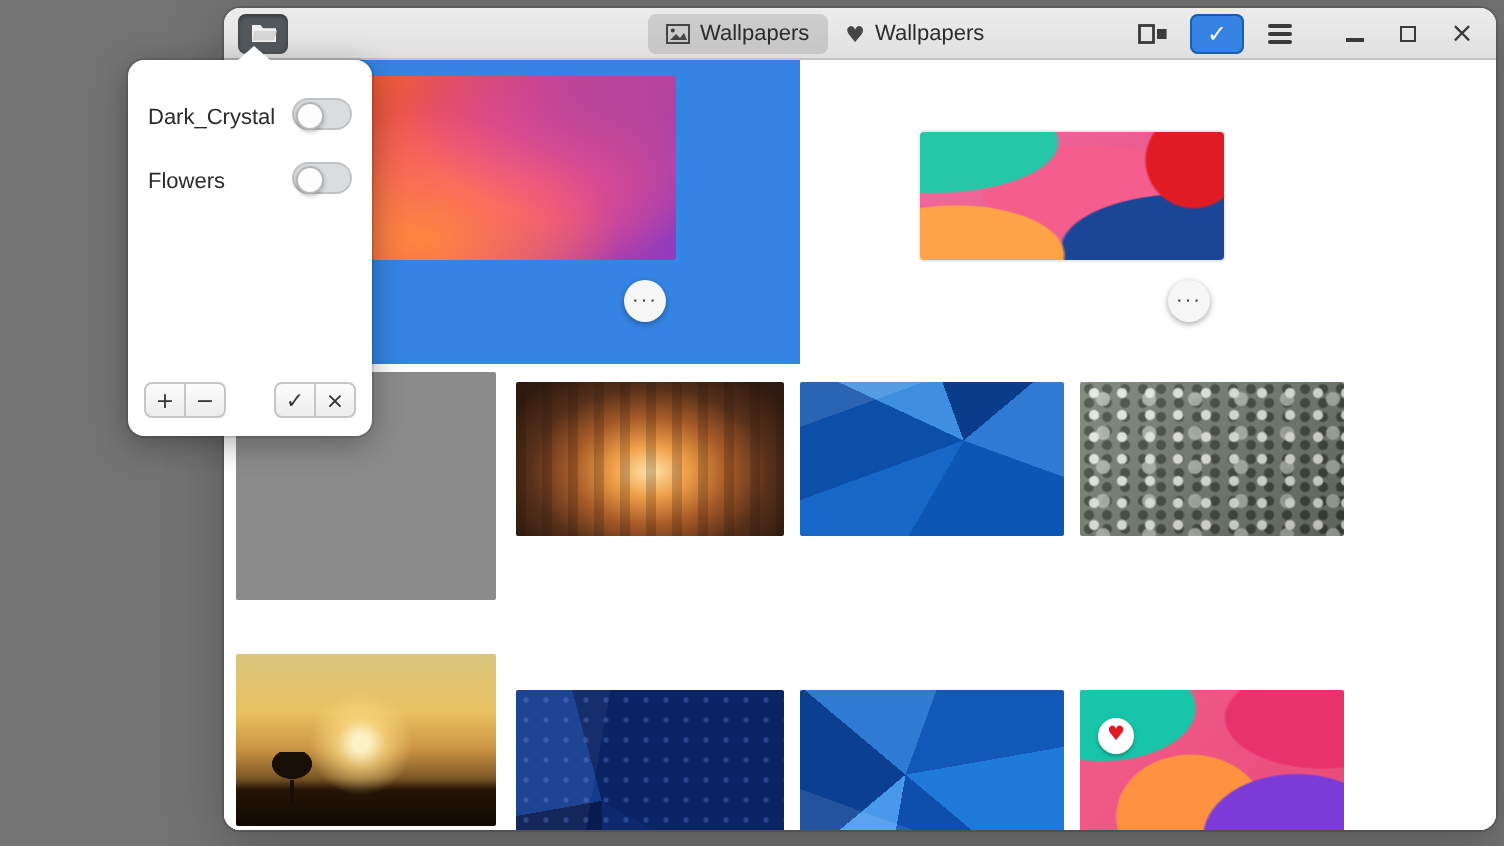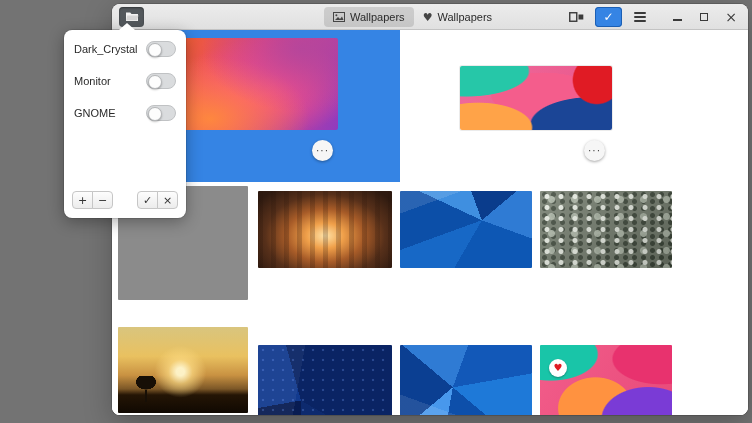--- a/index.html
+++ b/index.html
@@ -122,21 +122,21 @@
   .t-darknavy { left:146px; top:163px; width:134px; height:77px; }
   .t-blue2    { left:288px; top:163px; width:132px; height:77px; }
   .t-colorful { left:428px; top:163px; width:132px; height:77px; }
 
   
   .popover { position:absolute; left:64px; top:30px; width:122px; background:#ffffff; border-radius:8px; z-index:10;
              box-shadow:0 4px 16px rgba(0,0,0,0.32), 0 0 0 1px rgba(0,0,0,0.1); }
   .popover-arrow { position:absolute; top:-7px; left:55px; width:0; height:0;
              border-left:8px solid transparent; border-right:8px solid transparent; border-bottom:7px solid #ffffff; }
   .folder-list { height:154px; overflow:hidden; padding-top:3px; }
-  .folder-row { display:flex; align-items:center; justify-content:space-between; height:32px; padding:0 10px; cursor:pointer; }
+  .folder-row { display:flex; align-items:flex-end; justify-content:space-between; height:32px; padding:0 10px; cursor:pointer; }
   .folder-label { font-size:11px; color:#2a2a2a; }
   .switch { position:relative; width:30px; height:16px; border-radius:9px; background:#dadcde; border:1px solid #c0c2c4; flex:0 0 auto; }
   .switch::after { content:""; position:absolute; top:0.5px; left:1px; width:12px; height:12px; border-radius:50%;
                    background:#fdfdfd; border:1px solid #b5b7b9; box-shadow:0 1px 2px rgba(0,0,0,0.25); }
   .switch[data-state="on"] { background:#3584e4; border-color:#1f65bd; }
   .switch[data-state="on"]::after { left:14.5px; border-color:#2a6fc4; }
   .popover-actions { display:flex; align-items:center; padding:7px 8px 9px 8px; }
   .btn-group { display:flex; }
   .pill-btn { width:21px; height:18px; display:flex; align-items:center; justify-content:center;
               background:linear-gradient(#fdfdfd,#ececec); border:1px solid #c6c6c6; font-size:11px; color:#333;
@@ -248,25 +248,21 @@
   </div>
 
   <div class="popover">
     <div class="popover-arrow"></div>
     <div class="folder-list">
       <div class="folder-row">
         <span class="folder-label">Dark_Crystal</span>
         <span class="switch" data-state="off"></span>
       </div>
       <div class="folder-row">
-        <span class="folder-label">Monitor</span>
-        <span class="switch" data-state="off"></span>
-      </div>
-      <div class="folder-row">
-        <span class="folder-label">GNOME</span>
+        <span class="folder-label">Flowers</span>
         <span class="switch" data-state="off"></span>
       </div>
     </div>
     <div class="popover-actions">
       <div class="btn-group">
         <div class="pill-btn">+</div>
         <div class="pill-btn">−</div>
       </div>
       <div class="spacer"></div>
       <div class="btn-group">

